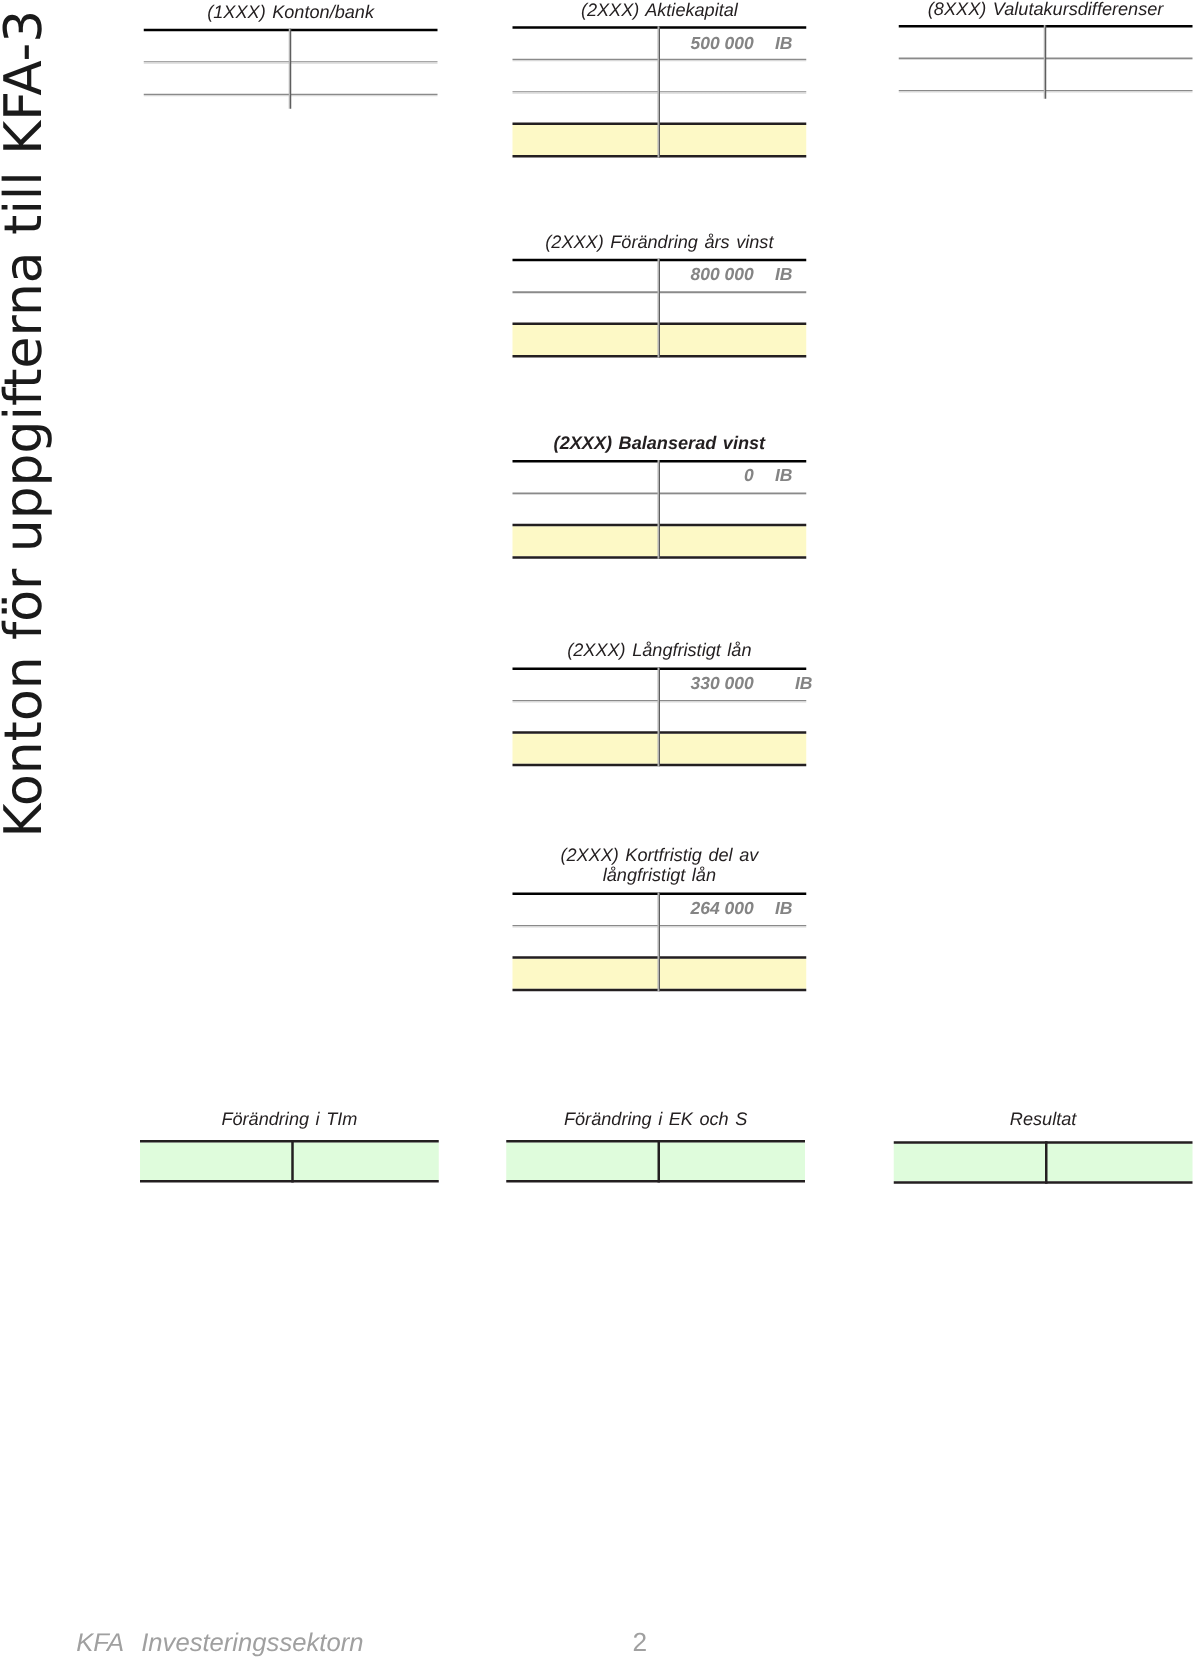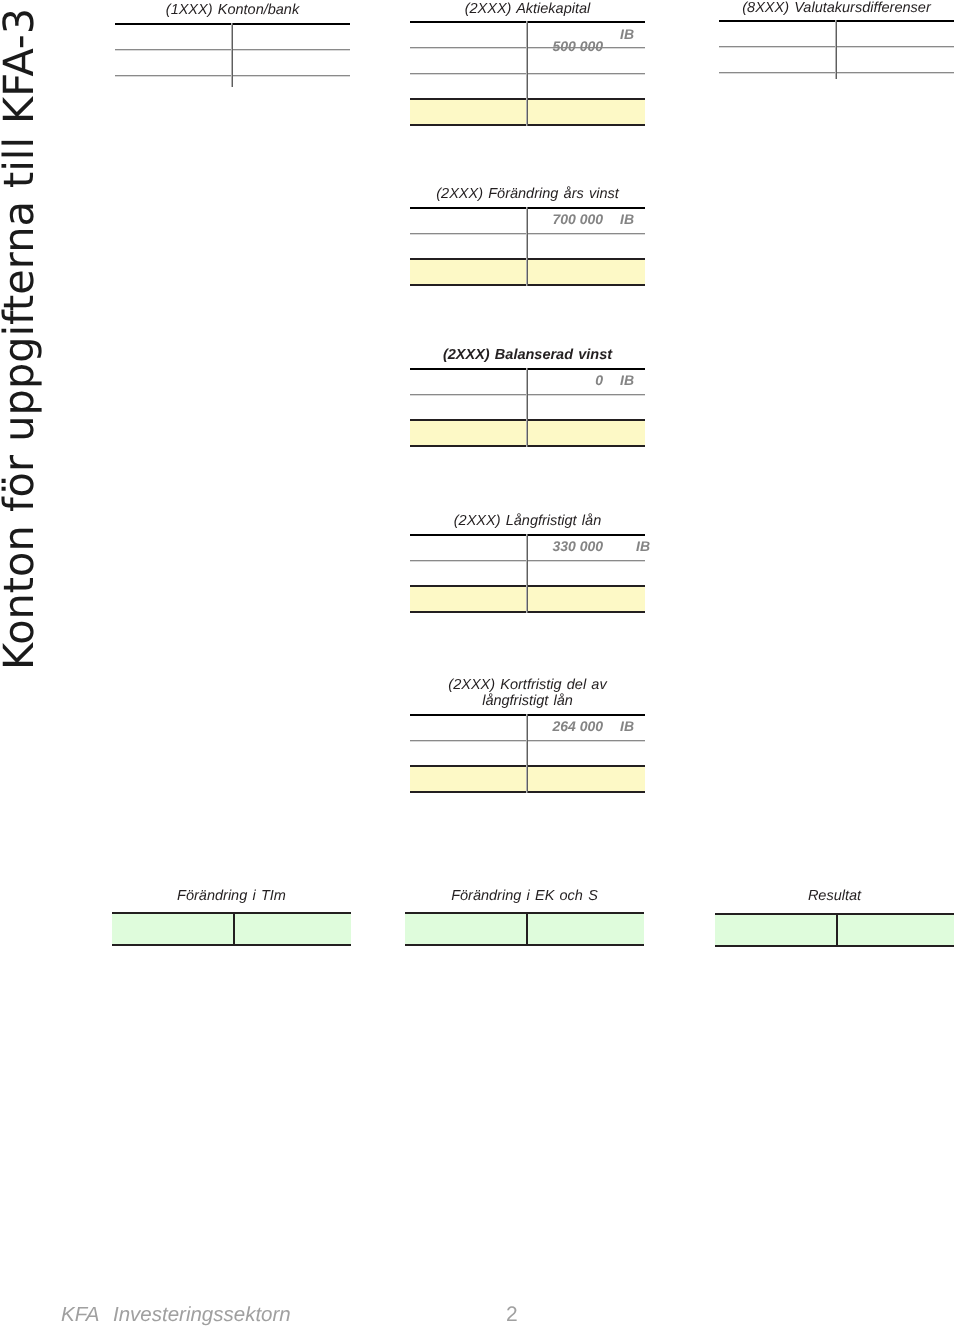--- a/index.html
+++ b/index.html
@@ -55,21 +55,21 @@
         <div class="topline" style="top: 0px; background: rgb(0, 0, 0);"></div>
         <div class="thin" style="top: 26px; background: linear-gradient(rgb(138, 138, 138), rgb(138, 138, 138) 50%, rgb(216, 216, 216) 50%, rgb(216, 216, 216));"></div>
         <div class="thin" style="top: 52px; background: linear-gradient(rgb(138, 138, 138), rgb(138, 138, 138) 50%, rgb(216, 216, 216) 50%, rgb(216, 216, 216));"></div>
         <div class="band" style="top: 77px; height: 28px;">
           <div class="bandfill" style="background: rgb(253, 249, 198);"></div>
           <div class="bt" style="background: rgb(35, 31, 32);"></div>
           <div class="bb" style="background: rgb(35, 31, 32);"></div>
         </div>
         <div class="vline" style="left: 115.5px; top: 0px; height: 105px; width: 2px; background: linear-gradient(to right, rgb(180, 180, 180), rgb(180, 180, 180) 50%, rgb(94, 94, 94) 50%, rgb(94, 94, 94));"></div>
         <div class="amt" style="left: 0px; right: 0px; top: 4.5px; height: 20px;">
-          <span class="num" style="right: 42px; margin-top: 12px;">500 000</span>
+          <span class="num" style="right: 42px;">500 000</span>
           <span class="sfx" style="left: 210px;">IB</span>
         </div>
       </div>
       <div class="acct" style="left: 719px; top: 20px; width: 235px;">
         <div class="ttl" style="bottom: 4px;">
           <div class="ttl-line">(8XXX)  Valutakursdifferenser</div>
         </div>
         <div class="topline" style="top: 0px; background: rgb(0, 0, 0);"></div>
         <div class="thin" style="top: 26px; background: linear-gradient(rgb(138, 138, 138), rgb(138, 138, 138) 50%, rgb(216, 216, 216) 50%, rgb(216, 216, 216));"></div>
         <div class="thin" style="top: 52px; background: linear-gradient(rgb(138, 138, 138), rgb(138, 138, 138) 50%, rgb(216, 216, 216) 50%, rgb(216, 216, 216));"></div>
@@ -81,21 +81,21 @@
         </div>
         <div class="topline" style="top: 0px; background: rgb(0, 0, 0);"></div>
         <div class="thin" style="top: 26px; background: linear-gradient(rgb(138, 138, 138), rgb(138, 138, 138) 50%, rgb(216, 216, 216) 50%, rgb(216, 216, 216));"></div>
         <div class="band" style="top: 51px; height: 28px;">
           <div class="bandfill" style="background: rgb(253, 249, 198);"></div>
           <div class="bt" style="background: rgb(35, 31, 32);"></div>
           <div class="bb" style="background: rgb(35, 31, 32);"></div>
         </div>
         <div class="vline" style="left: 115.5px; top: 0px; height: 79px; width: 2px; background: linear-gradient(to right, rgb(180, 180, 180), rgb(180, 180, 180) 50%, rgb(94, 94, 94) 50%, rgb(94, 94, 94));"></div>
         <div class="amt" style="left: 0px; right: 0px; top: 4.5px; height: 20px;">
-          <span class="num" style="right: 42px;">700 000</span>
+          <span class="num" style="right: 42px;">800 000</span>
           <span class="sfx" style="left: 210px;">IB</span>
         </div>
       </div>
       <div class="acct" style="left: 410px; top: 367.5px; width: 235px;">
         <div class="ttl" style="bottom: 4px; font-weight: bold;">
           <div class="ttl-line">(2XXX) Balanserad vinst</div>
         </div>
         <div class="topline" style="top: 0px; background: rgb(0, 0, 0);"></div>
         <div class="thin" style="top: 26px; background: linear-gradient(rgb(138, 138, 138), rgb(138, 138, 138) 50%, rgb(216, 216, 216) 50%, rgb(216, 216, 216));"></div>
         <div class="band" style="top: 51px; height: 28px;">

